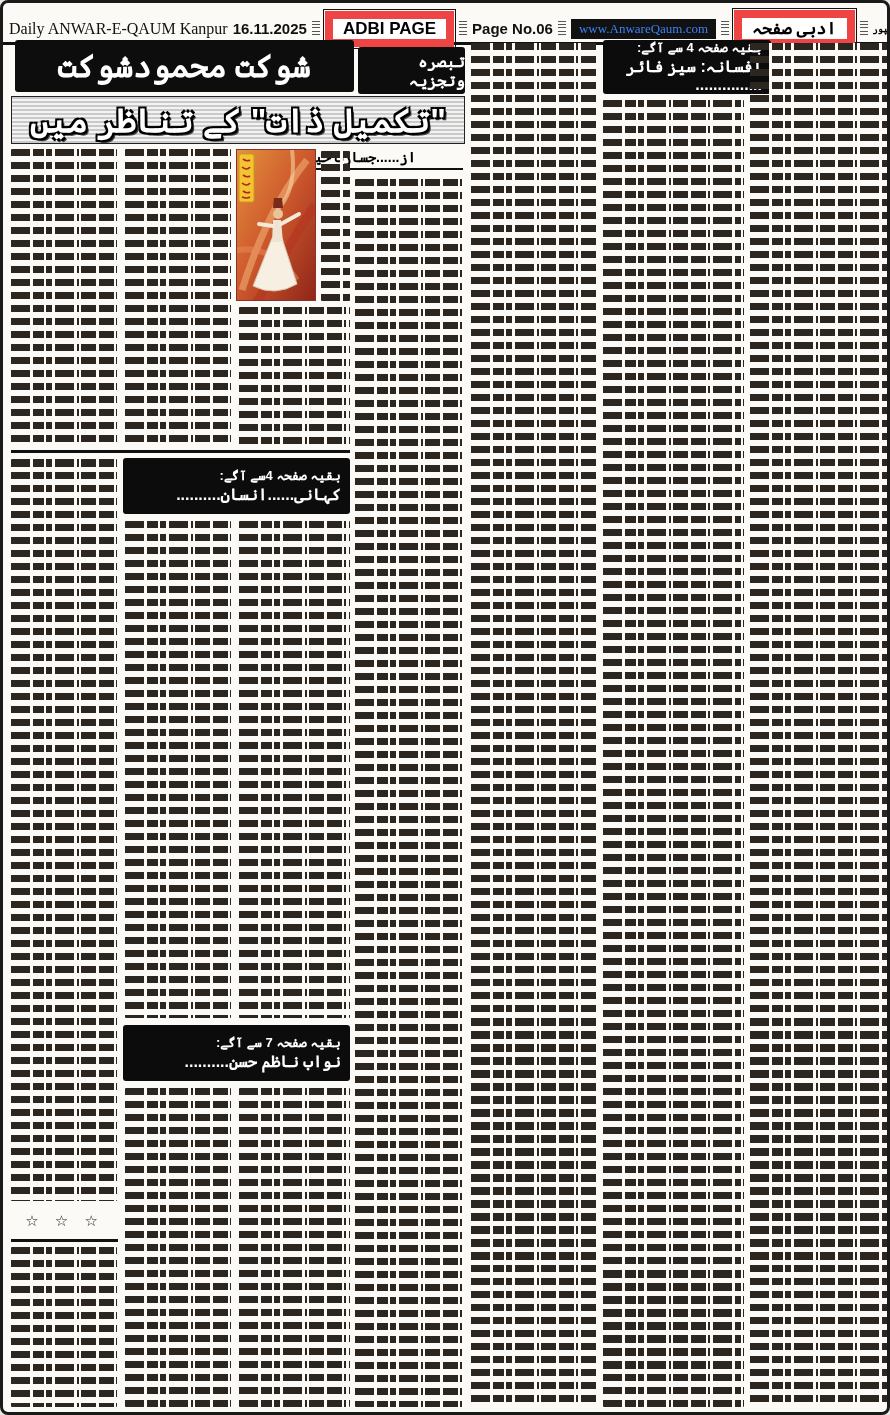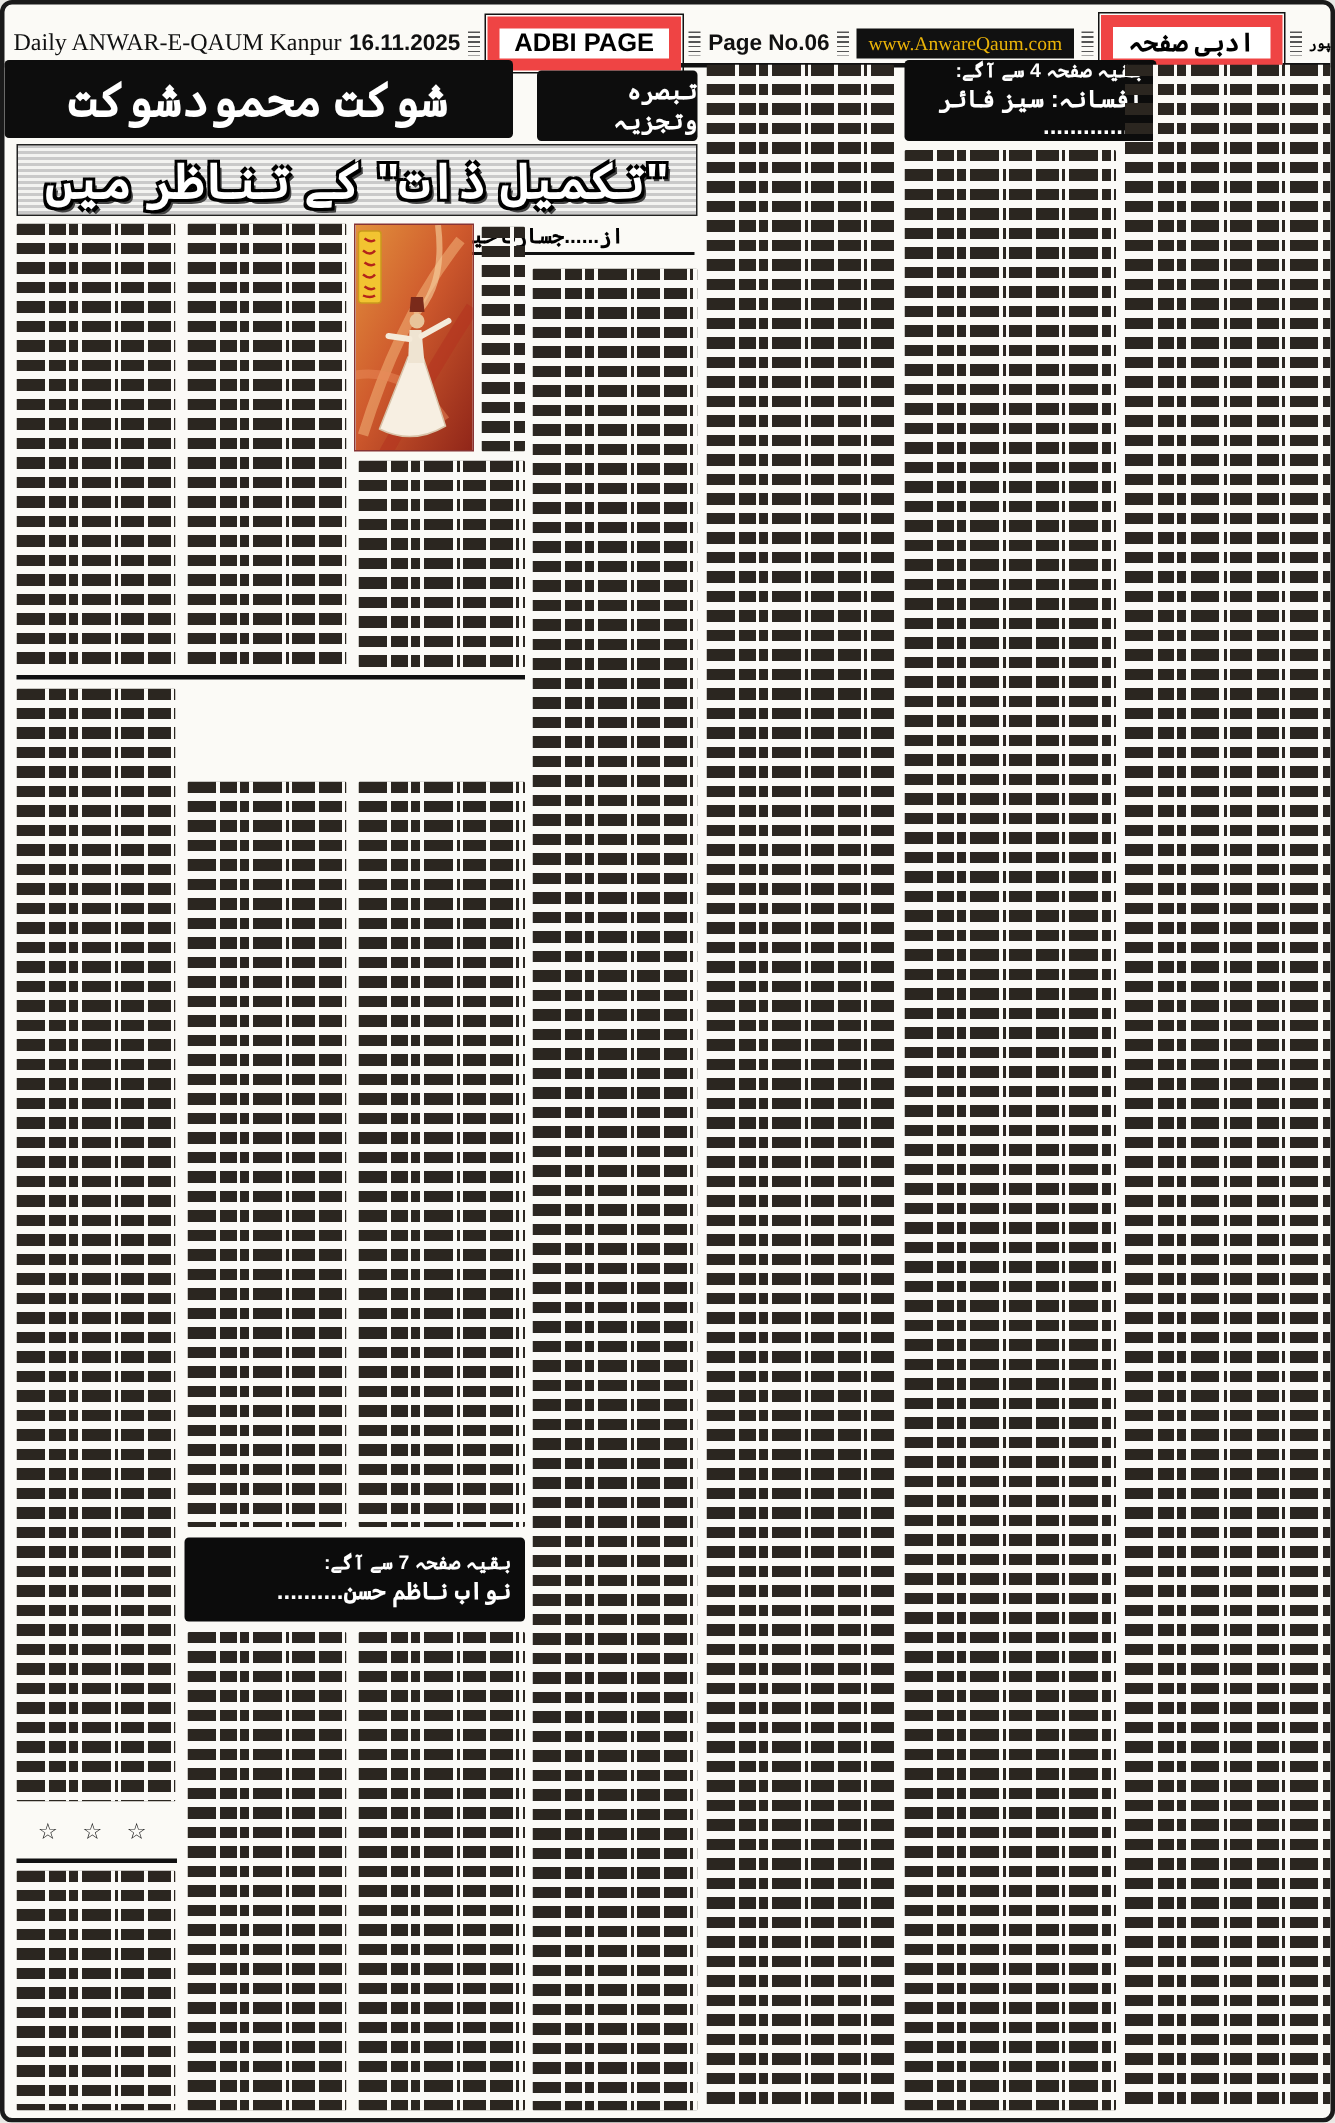--- a/index.html
+++ b/index.html
@@ -9,30 +9,30 @@
 
   
   #hdr{left:0;top:12px;width:100%;height:30px;border-bottom:3px solid #111;
        display:flex;align-items:center;padding:0 6px;gap:5px;}
   .pins{height:16px;flex:1 1 auto;min-width:8px;
         background:repeating-linear-gradient(180deg,#555 0 1px,transparent 1px 3.2px);}
   .hdr-en{font-family:"Liberation Serif",serif;font-size:16px;color:#111;white-space:nowrap;}
   .hdr-date{font-weight:bold;font-family:"Liberation Sans",sans-serif;font-size:15px;}
   .hdr-box{border:8px solid #ef4444;outline:1px solid #111;outline-offset:1px;
            padding:0 10px;font-weight:bold;font-size:17px;white-space:nowrap;background:#fff;}
-  .hdr-inv{background:#111;color:#eab308;font-family:"Liberation Serif",serif;
+  .hdr-inv{background:#111;color:#3b82f6;font-family:"Liberation Serif",serif;
            font-size:13px;padding:2px 8px;white-space:nowrap;}
   .urdu{direction:rtl;unicode-bidi:embed;text-align:right;}
   .hdr-masthead{display:flex;align-items:center;gap:4px;direction:rtl;white-space:nowrap;}
   .mast-big{font-weight:900;font-size:17px;}
   .mast-small{font-size:9px;font-weight:bold;}
 
   
   .blackbar{background:#0d0d0d;color:#fff;border-radius:3px;}
-  #authorbar{left:0;top:37px;width:339px;height:52px;display:flex;align-items:center;justify-content:center;}
+  #authorbar{left:12px;top:37px;width:339px;height:52px;display:flex;align-items:center;justify-content:center;}
   #authorbar .t{font-size:32px;font-weight:900;letter-spacing:1px;}
   #kickerbox{left:355px;top:44px;width:107px;height:47px;display:flex;align-items:center;justify-content:center;}
   #kickerbox .t{font-size:16px;font-weight:bold;}
   #headlinebar{left:8px;top:93px;width:454px;height:48px;border:1px solid #222;
       background:repeating-linear-gradient(180deg,#c9c9c9 0 2px,#f3f3f1 2px 4px);
       display:flex;align-items:center;justify-content:center;overflow:hidden;}
   #headlinebar .t{font-size:33px;font-weight:900;color:#fff;
       text-shadow:2px 2px 0 #000,-2px -2px 0 #000,2px -2px 0 #000,-2px 2px 0 #000,3px 3px 0 #444;
       white-space:nowrap;}
   #byline{left:240px;top:143px;width:220px;height:24px;border-bottom:2px solid #111;
@@ -122,20 +122,24 @@
         <path d="M6,41 q4,3 7,1"></path>
           <path d="M5,47 q5,2 8,0"></path>
       </g>
     </svg>
   </div>
 
   <div class="abs contbox" style="left:600px;top:37px;width:168px;height:54px;">
     <span class="l1">بقیہ صفحہ 4 سے آگے:</span>
     <span class="l2">افسانہ: سیز فائر ...............</span>
   </div>
+  <div class="abs contbox" style="left:120px;top:455px;width:227px;height:56px;">
+    <span class="l1">بقیہ صفحہ 4سے آگے:</span>
+    <span class="l2">کہانی......انسان..........</span>
+  </div>
   <div class="abs contbox" style="left:120px;top:1022px;width:227px;height:56px;">
     <span class="l1">بقیہ صفحہ 7 سے آگے:</span>
     <span class="l2">نواب ناظم حسن..........</span>
   </div>
 
   <div class="abs rule" style="left:8px;top:447px;width:339px;height:3px;"></div>
   <div class="abs rule" style="left:8px;top:1236px;width:107px;height:3px;"></div>
   <div id="stars" class="abs" style="left:8px;top:1205px;width:107px;height:26px;">☆ ☆ ☆</div>
 
   <div class="abs sim" style="left:8px;top:146px;width:106px;height:296px;"></div>

